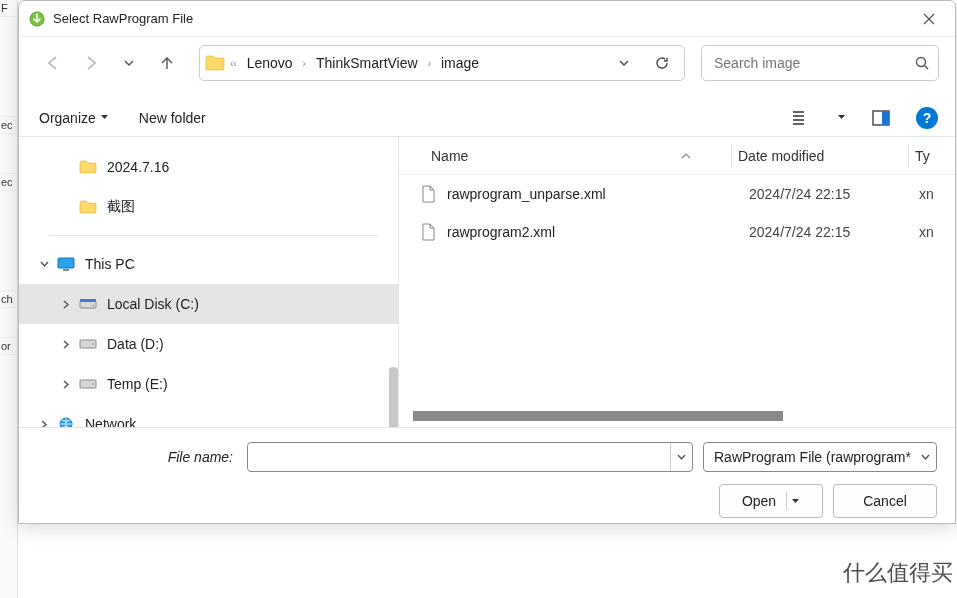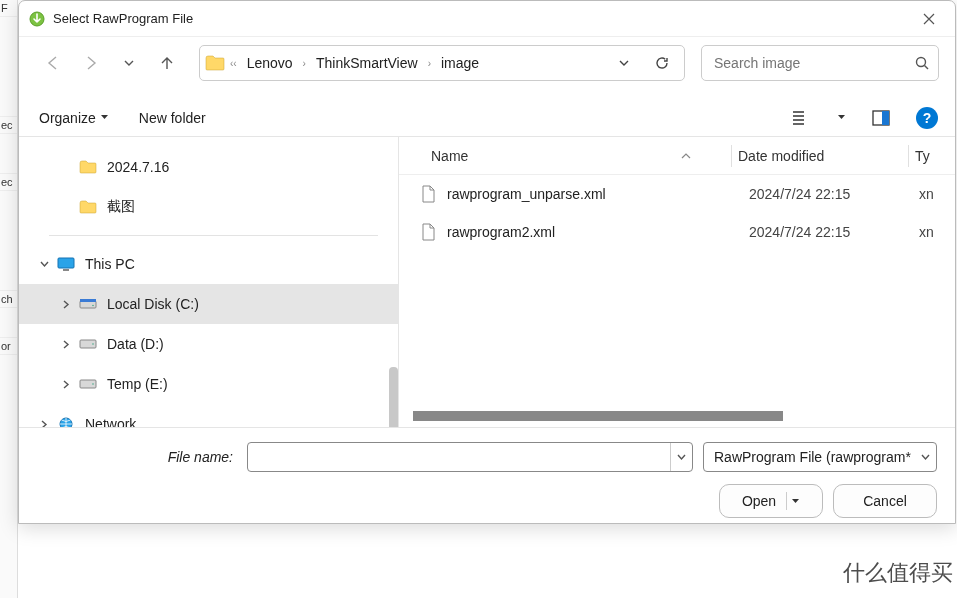--- a/index.html
+++ b/index.html
@@ -55,21 +55,21 @@
   .files-hscroll{position:absolute;left:14px;bottom:6px;height:10px;width:370px;background:#888;border-radius:0;}
   .footer{height:96px;border-top:1px solid #e5e5e5;padding:14px 18px 0 18px;}
   .fn-row{display:flex;align-items:center;gap:10px;}
   .fn-label{width:200px;text-align:right;font-size:14px;color:#222;padding-right:4px;font-style:italic;}
   .fn-input{flex:1;height:30px;border:1px solid #888;border-radius:4px;display:flex;align-items:center;position:relative;}
   .fn-input input{border:none;outline:none;flex:1;padding:0 8px;font-size:14px;background:transparent;}
   .fn-input .dd{width:22px;height:100%;display:flex;align-items:center;justify-content:center;border-left:1px solid #ccc;color:#555;}
   .filter{width:234px;height:30px;border:1px solid #888;border-radius:4px;display:flex;align-items:center;padding:0 6px 0 10px;font-size:14px;color:#222;}
   .filter .dd{margin-left:auto;color:#555;font-size:10px;}
   .btn-row{display:flex;justify-content:flex-end;gap:10px;margin-top:12px;}
-  .btn{min-width:104px;height:34px;border:1px solid #bcbcbc;border-radius:10px;background:#fdfdfd;display:flex;align-items:center;justify-content:center;font-size:14px;color:#222;gap:4px;}
+  .btn{min-width:104px;height:34px;border:1px solid #bcbcbc;border-radius:4px;background:#fdfdfd;display:flex;align-items:center;justify-content:center;font-size:14px;color:#222;gap:4px;}
   svg{display:block;}
 </style>
 </head>
 <body>
 
 <div class="backdrop">
   <div class="bg-left">
     <span>F</span>
       <span style="height:100px"></span>
       <span>ec</span>

